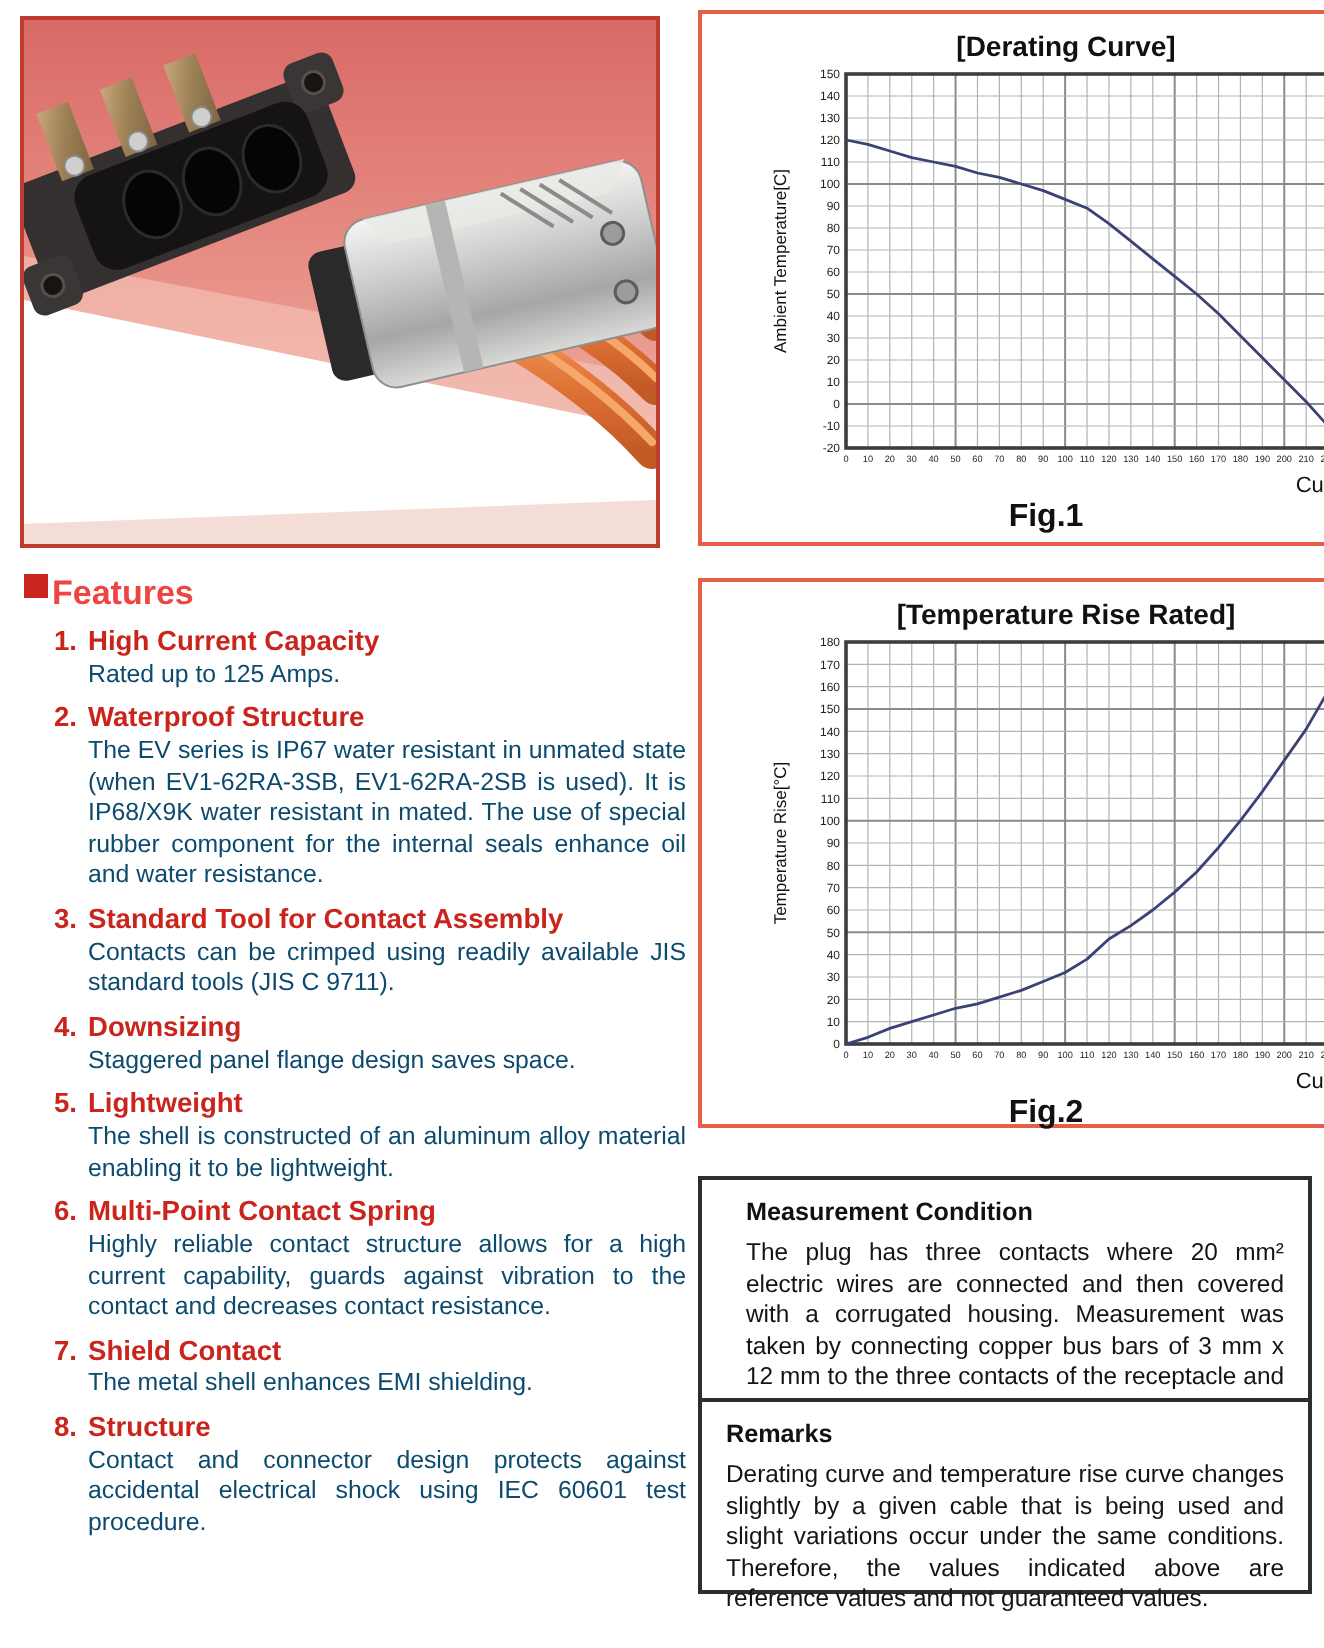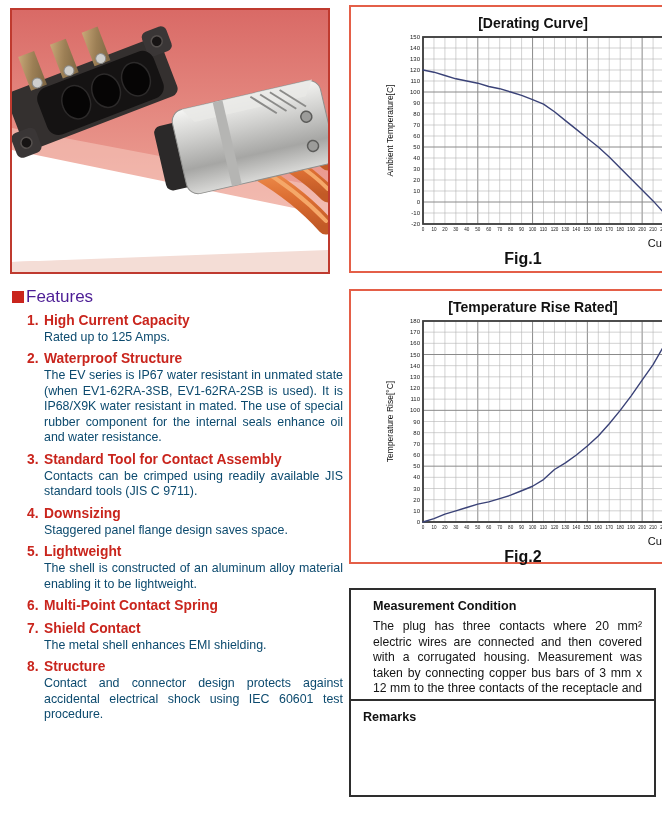--- a/index.html
+++ b/index.html
@@ -23,21 +23,21 @@
   }
   #fig1-panel { top:5px;   height:268px; }
   #fig2-panel { top:289px; height:275px; }
   .chart-title { text-align:center; font-weight:bold; font-size:14px; margin-top:8px; }
   .chart-svg   { display:block; margin:2px auto 0; }
   .xlabel   { text-align:right; font-size:11px; padding-right:14px; margin-top:0; }
   .figlabel { text-align:center; font-size:16px; font-weight:bold; padding-right:20px; margin-top:1px; }
 
   
   .features { position:absolute; left:12px; top:287px; width:331px; }
-  .features-heading { display:flex; align-items:center; color:#4c1d95; font-size:17px; font-weight:normal; }
+  .features-heading { display:flex; align-items:flex-start; color:#ef4444; font-size:17px; font-weight:bold; }
   .features-square { width:12px; height:12px; background:#c9251d; margin-right:2px; flex:none; }
   .feat-item { margin-top:5px; }
   .feat-head { display:flex; color:#c9251d; font-weight:bold; font-size:13.8px; line-height:1.3; padding-left:15px; }
   .feat-num  { width:17px; flex:none; }
   .feat-body { margin-left:32px; font-size:12.4px; line-height:1.25; text-align:justify; color:#0c4a6e; }
 
   
   .note-box {
     position:absolute; left:349px; width:307px; background:#fff;
     border:2px solid #2e2e2e; padding:9px 12px 0 12px;
@@ -358,20 +358,21 @@
           <span class="feat-num">5.</span>
           <span>Lightweight</span>
         </div>
         <div class="feat-body">The shell is constructed of an aluminum alloy material enabling it to be lightweight.</div>
       </div>
       <div class="feat-item">
         <div class="feat-head">
           <span class="feat-num">6.</span>
           <span>Multi-Point Contact Spring</span>
         </div>
+        <div class="feat-body">Highly reliable contact structure allows for a high current capability, guards against vibration to the contact and decreases contact resistance.</div>
       </div>
       <div class="feat-item">
         <div class="feat-head">
           <span class="feat-num">7.</span>
           <span>Shield Contact</span>
         </div>
         <div class="feat-body">The metal shell enhances EMI shielding.</div>
       </div>
       <div class="feat-item">
         <div class="feat-head">
@@ -382,13 +383,14 @@
       </div>
     </div>
 </div>
 
 <div class="note-box" id="note-measurement">
   <div class="note-title">Measurement Condition</div>
   <div class="note-body">The plug has three contacts where 20 mm² electric wires are connected and then covered with a corrugated housing. Measurement was taken by connecting copper bus bars of 3 mm x 12 mm to the three contacts of the receptacle and wiring in series.</div>
 </div>
 <div class="note-box" id="note-remarks">
   <div class="note-title">Remarks</div>
+  <div class="note-body">Derating curve and temperature rise curve changes slightly by a given cable that is being used and slight variations occur under the same conditions. Therefore, the values indicated above are reference values and not guaranteed values.</div>
 </div>
 
 </body></html>

